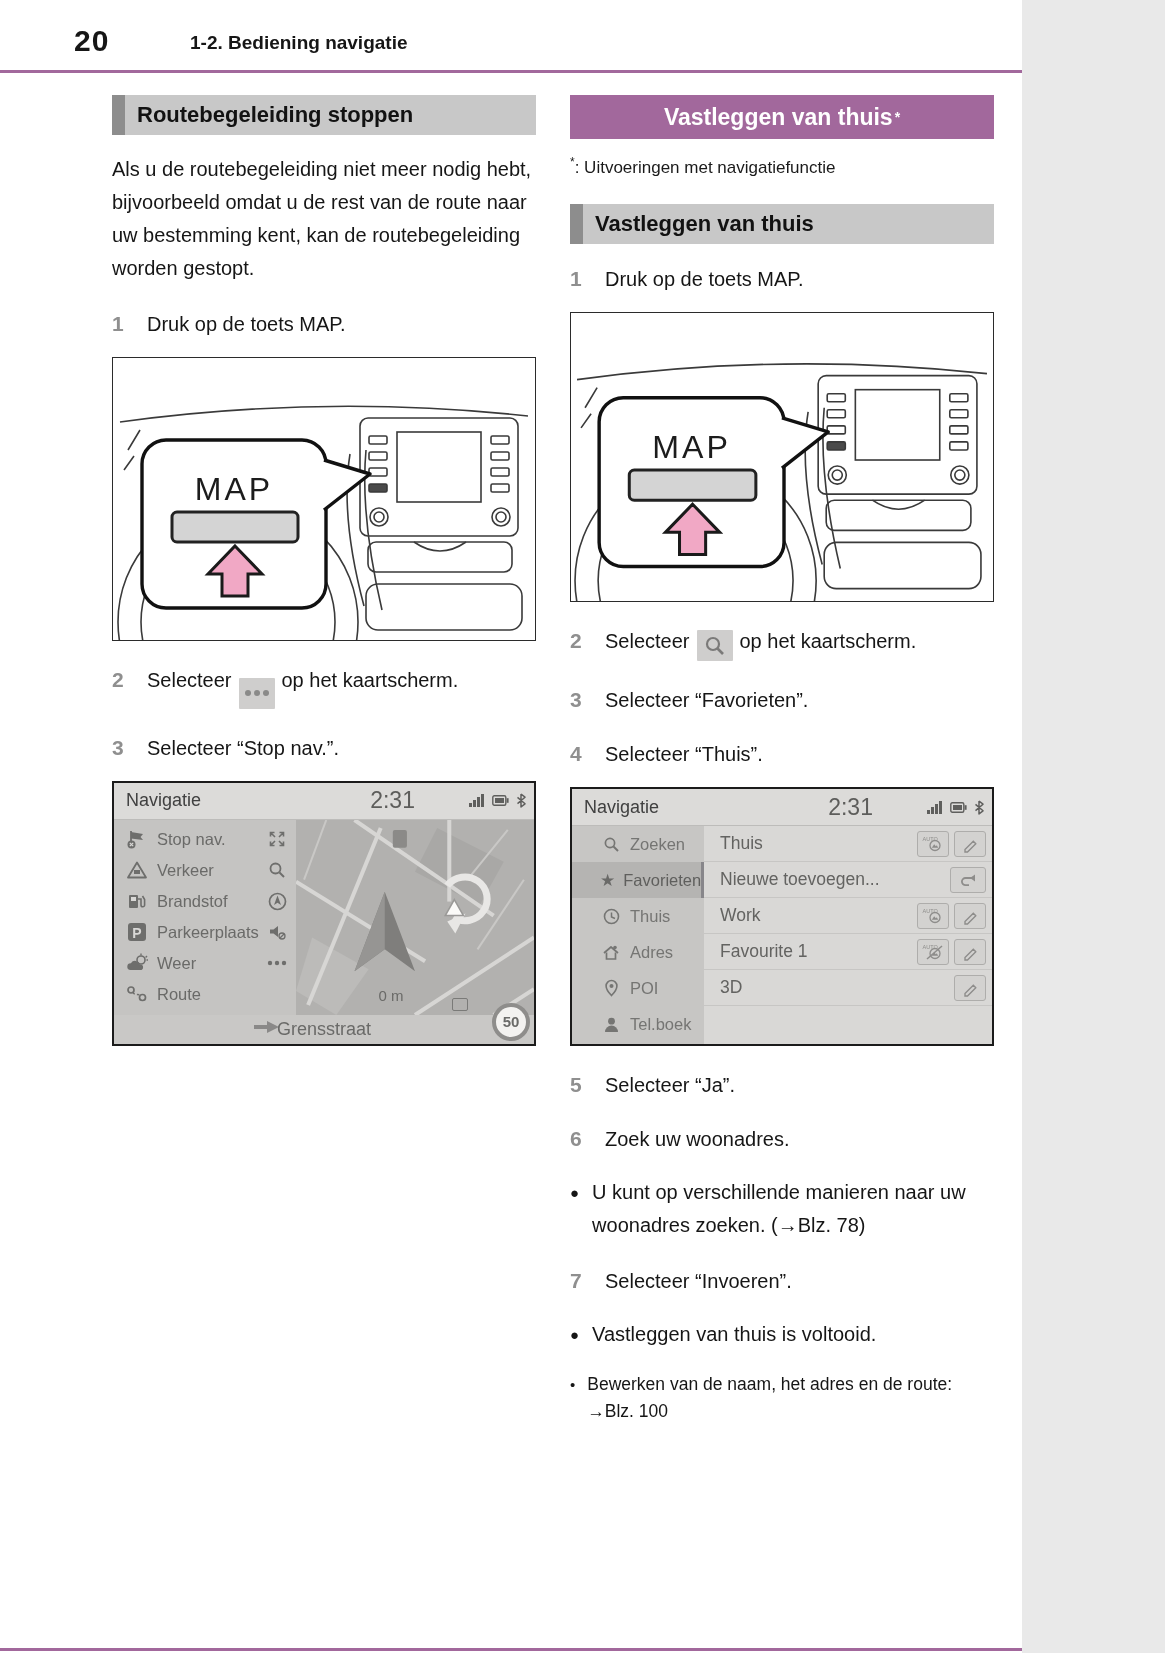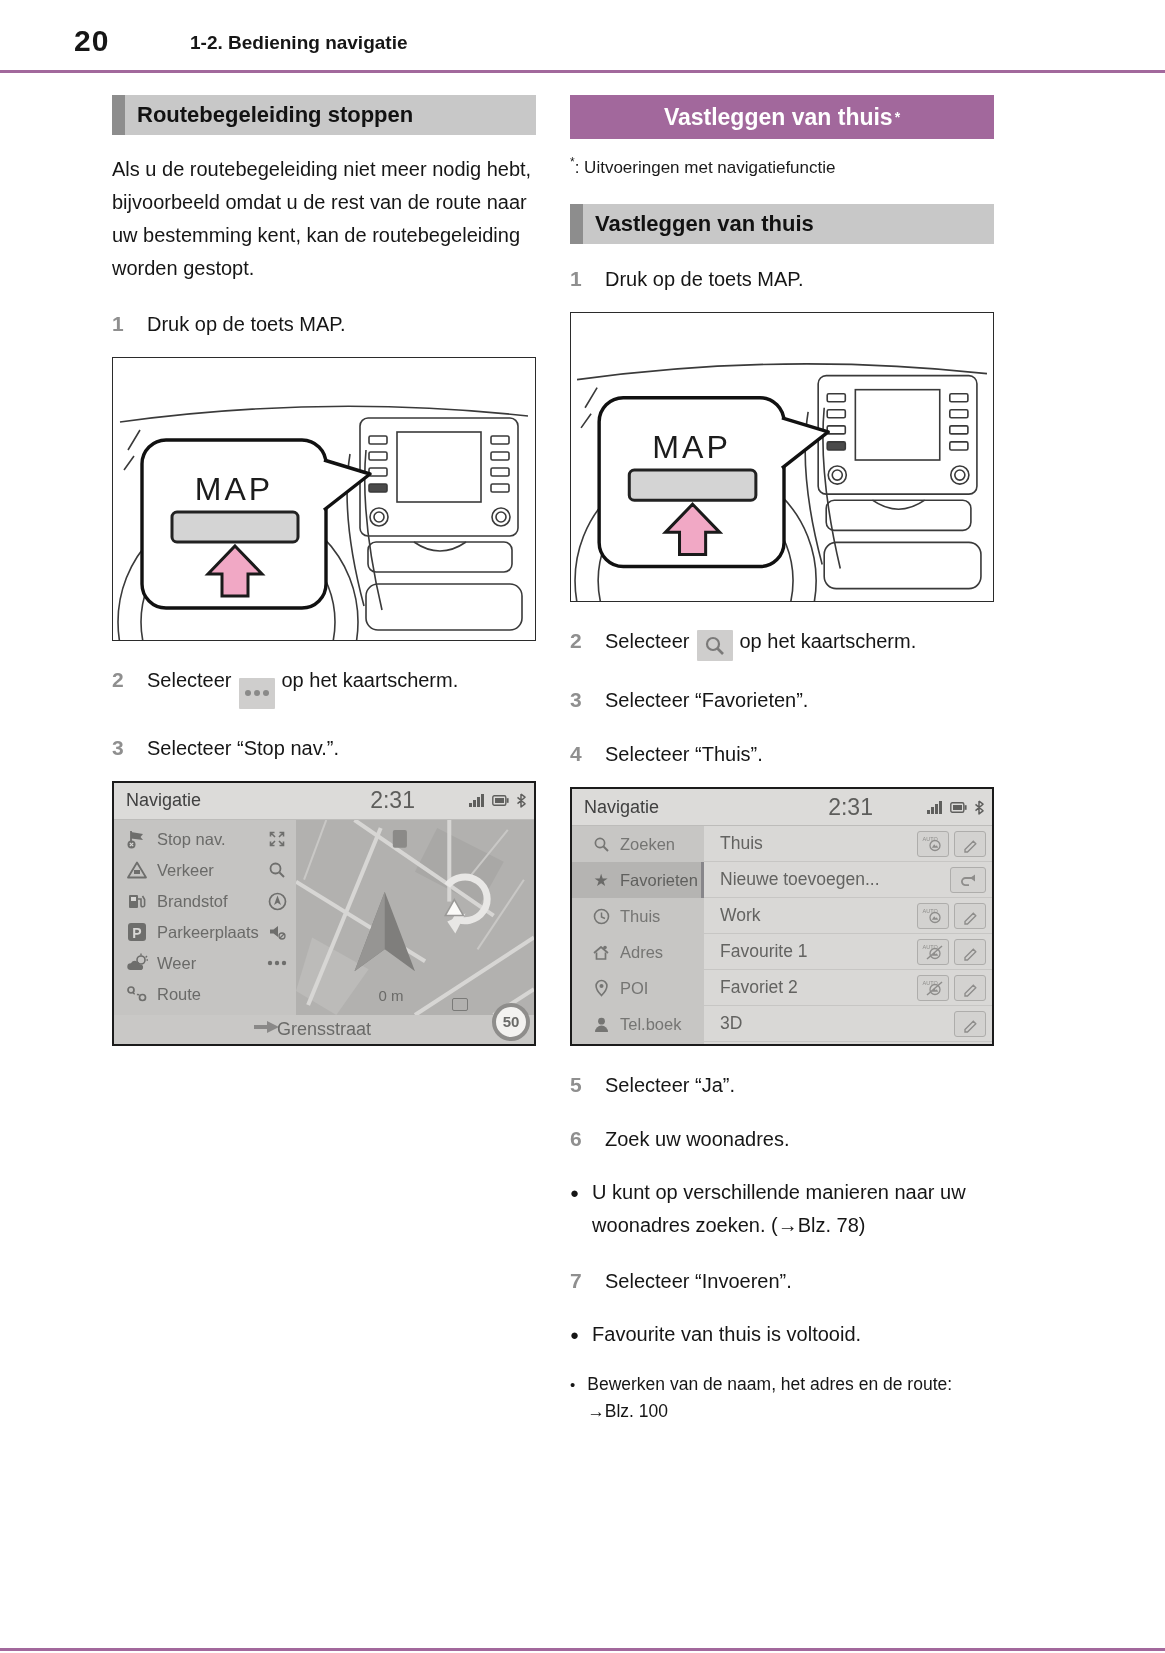--- a/index.html
+++ b/index.html
@@ -1,16 +1,16 @@
 <!DOCTYPE html>
 <html><head>
 <meta charset="utf-8">
 <style>
   html,body{margin:0;padding:0;background:#e9e9e9;}
-  .page{position:relative;width:1165px;height:1653px;background:#ffffff;
+  .page{position:relative;width:1022px;height:1653px;background:#ffffff;
         font-family:"Liberation Sans",sans-serif;color:#161616;overflow:hidden;}
   
   .pg-num{position:absolute;left:74px;top:24px;font-size:30px;font-weight:bold;letter-spacing:1px;}
   .pg-sec{position:absolute;left:190px;top:32px;font-size:19px;font-weight:bold;}
   .rule-top{position:absolute;left:0;top:70px;width:100%;height:3px;background:#a2689c;}
   .rule-bottom{position:absolute;left:0;bottom:2px;width:100%;height:3px;background:#a2689c;}
   
   .col{position:absolute;top:95px;width:424px;}
   .col-left{left:112px;}
   .col-right{left:570px;}
@@ -62,21 +62,21 @@
   .nav-dist{position:absolute;left:63%;bottom:40px;font-size:15px;color:#6a6a68;}
   .mini-screen{position:absolute;right:66px;bottom:33px;width:14px;height:11px;border:1.6px solid #7a7a78;border-radius:2px;}
   .nav-arrow{position:absolute;left:140px;}
   .nav-street{position:absolute;left:0;right:0;text-align:center;font-size:18px;color:#6a6a68;}
   .speed{position:absolute;right:4px;bottom:3px;width:30px;height:30px;border-radius:50%;
          background:#f3f2f0;border:4px solid #8e8d8b;display:flex;align-items:center;justify-content:center;
          font-size:15px;font-weight:bold;color:#6a6a68;}
   
   .fav-body{display:flex;height:218px;}
   .fav-side{width:132px;background:#c7c6c4;}
-  .fav-side-item{display:flex;align-items:center;gap:8px;height:36px;padding-left:18px;}
+  .fav-side-item{display:flex;align-items:center;gap:8px;height:36px;padding-left:28px;}
   .fav-side-item .lab{font-size:16.5px;color:#757573;white-space:nowrap;}
   .fav-side-item.active{background:#b5b4b2;border-right:3px solid #87868a;}
   .fav-side-item.active .lab{color:#5f5f5d;}
   .star-ch{font-size:17px;color:#6a6a68;line-height:1;}
   .fav-list{flex:1;background:#d9d8d6;}
   .fav-row{display:flex;align-items:center;height:35px;border-bottom:1px solid #c7c6c4;padding:0 6px 0 16px;}
   .fav-row .lab{flex:1;font-size:17.5px;color:#636361;}
   .fbtn{width:30px;height:24px;background:#d3d2d0;border:1px solid #aeadab;border-radius:3px;
         display:flex;align-items:center;justify-content:center;margin-left:5px;}
   .fbtn svg{display:block;}
@@ -522,36 +522,20 @@
                   <line x1="5" y1="16" x2="20" y2="3" stroke="#8e8d8b" stroke-width="1.5"></line>
                 </svg>
               </span>
             <span class="fbtn">
                 <svg width="18" height="18">
                   <path d="M4 14.5 L12.3 6.2 l2.5 2.5 L6.5 17 H4 z M12.3 6.2 l2.5 2.5" fill="none" stroke="#8e8d8b" stroke-width="1.4"></path>
                 </svg>
               </span>
           </div>
           <div class="fav-row">
-            <span class="lab">Favoriet 2</span>
-            <span class="fbtn">
-                <svg width="22" height="17">
-                  <text x="0.5" y="6" font-size="5.5" fill="#8e8d8b" font-family="Liberation Sans, sans-serif">AUTO</text>
-                  <circle cx="13" cy="10.5" r="5" fill="none" stroke="#8e8d8b" stroke-width="1.3"></circle>
-                  <polygon points="9.8,12.8 12.2,9.2 13.8,11.2 14.8,10.2 16.2,12.8" fill="#8e8d8b"></polygon>
-                  <line x1="5" y1="16" x2="20" y2="3" stroke="#8e8d8b" stroke-width="1.5"></line>
-                </svg>
-              </span>
-            <span class="fbtn">
-                <svg width="18" height="18">
-                  <path d="M4 14.5 L12.3 6.2 l2.5 2.5 L6.5 17 H4 z M12.3 6.2 l2.5 2.5" fill="none" stroke="#8e8d8b" stroke-width="1.4"></path>
-                </svg>
-              </span>
-          </div>
-          <div class="fav-row">
             <span class="lab">3D</span>
             <span class="fbtn">
                 <svg width="18" height="18">
                   <path d="M4 14.5 L12.3 6.2 l2.5 2.5 L6.5 17 H4 z M12.3 6.2 l2.5 2.5" fill="none" stroke="#8e8d8b" stroke-width="1.4"></path>
                 </svg>
               </span>
           </div>
         </div>
       </div>
     </div>
@@ -571,21 +555,21 @@
       <span>U kunt op verschillende manieren naar uw woonadres zoeken. (→Blz. 78)</span>
     </div>
 
     <div class="step">
       <span class="n">7</span>
       <span>Selecteer “Invoeren”.</span>
     </div>
 
     <div class="bullet-row">
       <span class="bm">●</span>
-      <span>Favourite van thuis is voltooid.</span>
+      <span>Vastleggen van thuis is voltooid.</span>
     </div>
 
     <div class="note-row">
       <span class="bm">•</span>
       <span>Bewerken van de naam, het adres en de route: →Blz. 100</span>
     </div>
   </div>
 
   <div class="rule-bottom"></div>
 </div>

